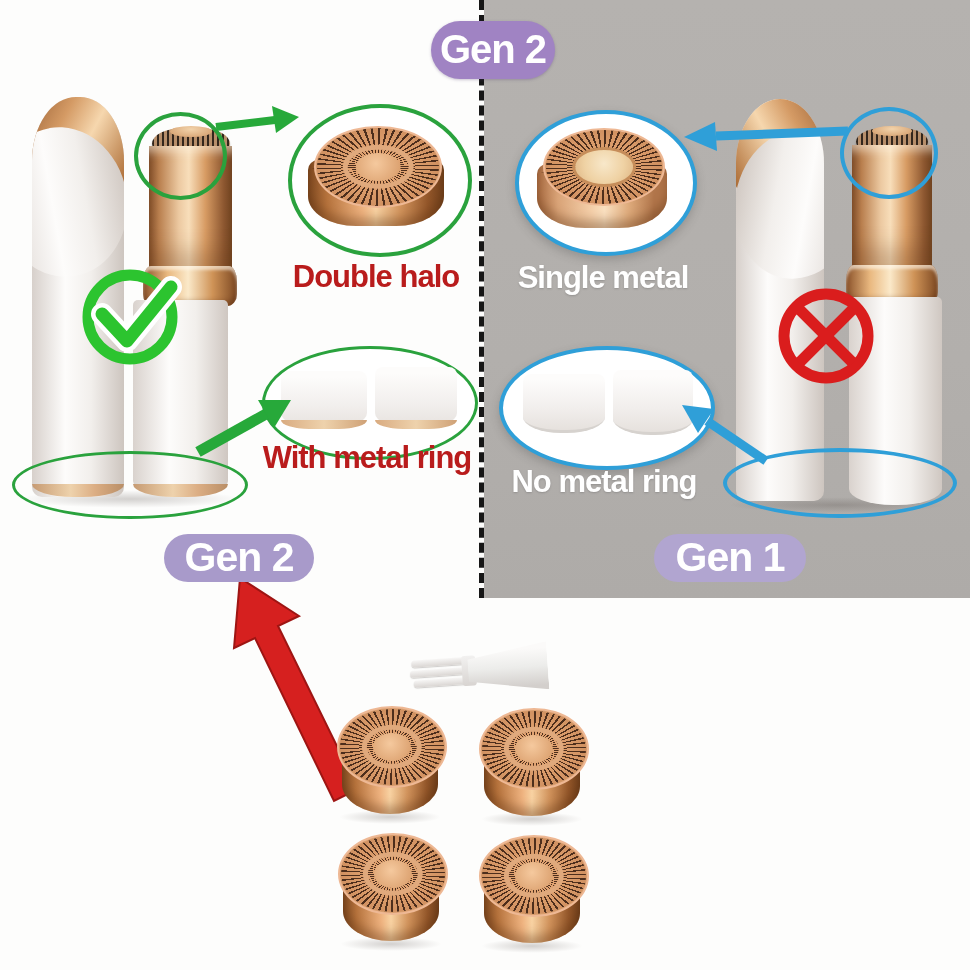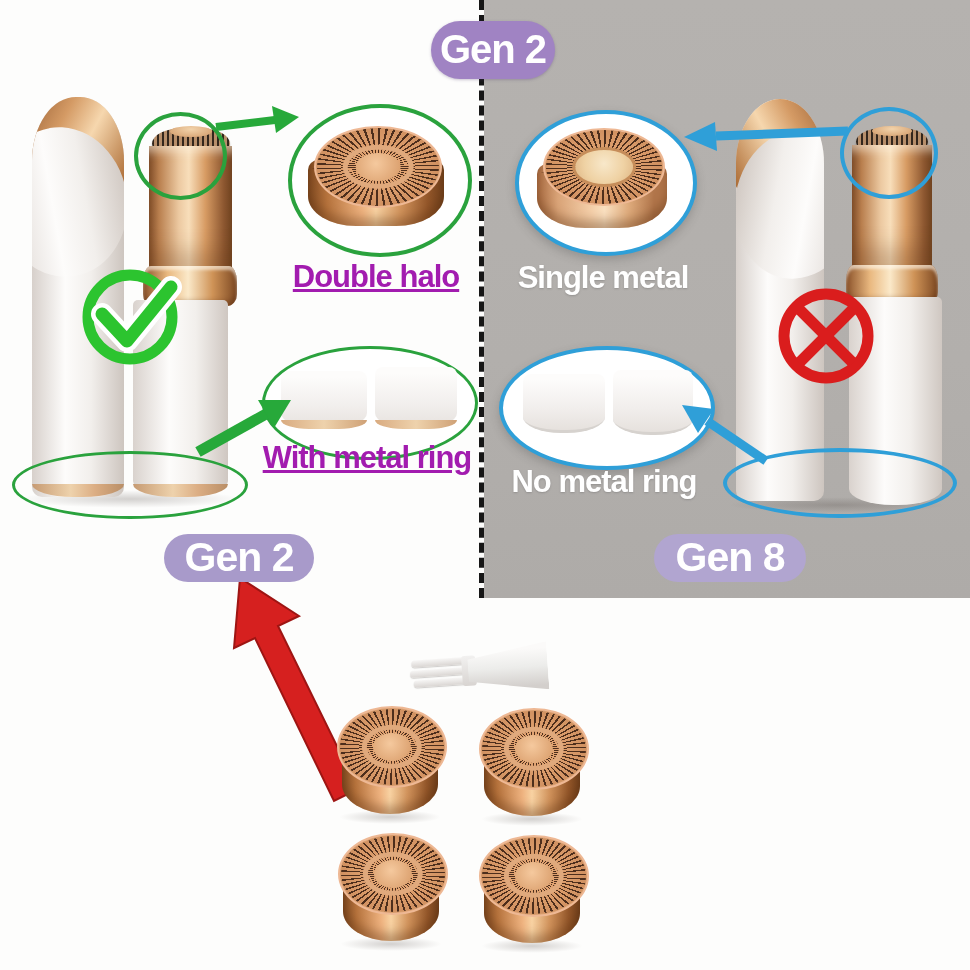--- a/index.html
+++ b/index.html
@@ -70,21 +70,21 @@
   .ring-sep{position:absolute;left:50%;top:50%;transform:translate(-50%,-50%);
     width:57%;height:57%;border:5px solid #e0a97c;border-radius:50%;box-sizing:border-box;}
   .center-disc{position:absolute;left:50%;top:50%;transform:translate(-50%,-50%);
     width:36%;height:36%;border-radius:50%;
     background:radial-gradient(circle at 45% 38%,#f5c99e,#dba06e 85%);}
   .center-disc.single{width:54%;height:54%;border:3px solid #c68d5a;box-sizing:border-box;
     background:radial-gradient(circle at 50% 40%,#f8e8ca,#efd2a4 55%,#ddb381);}
 
   
   .note{font-weight:bold;font-size:31px;letter-spacing:-1px;text-align:center;}
-  .note.purple{color:#a21caf;text-decoration:underline;}
+  .note.purple{color:#b91c1c;}
   .note.white{color:#fff;text-shadow:0 1px 2px rgba(80,80,80,.3);}
   .gen-badge{height:48px;border-radius:24px;color:#fff;font-size:41px;font-weight:bold;
     text-align:center;line-height:47px;letter-spacing:-1px;}
   .gen-badge.g2{background:#a89aca;}
   .gen-badge.g1{background:#b1a5d0;}
 
   
   .base-piece{background:linear-gradient(180deg,#fdfcfb 10%,#f1eeec 62%,#e6e1dd);
     border-radius:8px 8px 38px 38px / 8px 8px 16px 16px;}
   .base-piece .gold-ring{height:9px;background:linear-gradient(90deg,#d9ab80,#eed2ac 50%,#cfa176);}
@@ -251,15 +251,15 @@
     <g>
       <circle cx="826" cy="336" r="42" fill="none" stroke="#da1d1d" stroke-width="11"></circle>
       <line x1="799" y1="309" x2="853" y2="363" stroke="#da1d1d" stroke-width="11"></line>
       <line x1="853" y1="309" x2="799" y2="363" stroke="#da1d1d" stroke-width="11"></line>
     </g>
   </svg>
 
   <div class="abs title-badge">Gen 2</div>
 
   <div class="abs gen-badge g2" style="left:164px;top:534px;width:150px;">Gen 2</div>
-  <div class="abs gen-badge g1" style="left:654px;top:534px;width:152px;">Gen 8</div>
+  <div class="abs gen-badge g1" style="left:654px;top:534px;width:152px;">Gen 1</div>
 
 </div>
 
 </body></html>

